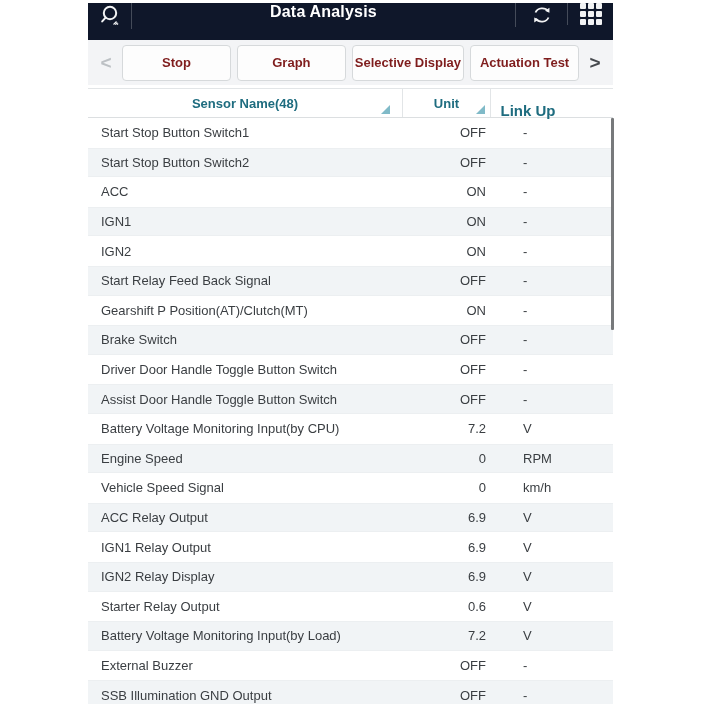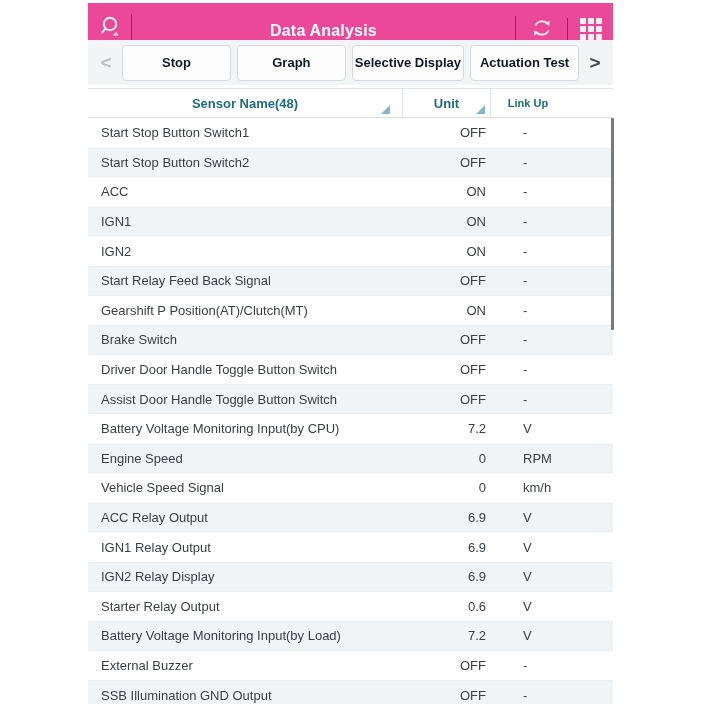--- a/index.html
+++ b/index.html
@@ -1,50 +1,50 @@
 <!DOCTYPE html>
 <html><head>
 <meta charset="utf-8">
 <style>
   * { margin:0; padding:0; box-sizing:border-box; }
   html,body { width:701px; height:704px; background:#ffffff; overflow:hidden;
               font-family:"Liberation Sans", sans-serif; }
   .app { position:absolute; left:88px; top:3px; width:525px; height:701px; background:#ffffff; }
 
   
-  .titlebar { height:37px; background:#ec4899; display:flex; align-items:flex-end; }
+  .titlebar { height:37px; background:#0f172a; display:flex; align-items:flex-start; }
   .tb-cell { display:flex; align-items:center; justify-content:center; }
   .tb-search { width:44px; border-right:1px solid #444b59; }
   .tb-title { flex:1; color:#ffffff; font-weight:bold; font-size:16px; letter-spacing:.2px; }
   .tb-refresh { width:52px; border-left:1px solid #444b59; }
   .tb-grid { width:46px; border-left:1px solid #444b59; }
   .grid-icon { display:grid; grid-template-columns:repeat(3,6px); grid-template-rows:repeat(3,6px); gap:2px; }
   .grid-icon div { background:#f2f3f4; border-radius:1px; }
 
   
   .toolbar { height:45px; background:#f3f4f6; display:flex; align-items:center; padding:0 8px; gap:6px; }
   .chev { width:20px; text-align:center; font-size:19px; font-weight:600; line-height:1;
           background:none; border:none; font-family:"Liberation Sans", sans-serif; }
   .chev-prev { color:#bcc0c4; }
   .chev-next { color:#46494e; cursor:pointer; }
   .tbtn { flex:1; height:36px; background:#fdfdfd; border:1px solid #d6d9db; border-radius:4px;
-          font-family:"Liberation Sans", sans-serif; font-size:13px; font-weight:bold; color:#0f172a;
+          font-family:"Liberation Sans", sans-serif; font-size:13px; font-weight:bold; color:#7f1d1d;
           white-space:nowrap; padding:0 2px; cursor:pointer; }
 
   
   .gap { height:3px; background:#ffffff; }
   .thead { height:30px; display:grid; grid-template-columns:314px 88px 75px 48px;
            border-top:1px solid #e2e5e7; border-bottom:1px solid #dcdfe1; background:#ffffff; }
   .th { position:relative; display:flex; align-items:center; justify-content:center;
         color:#1e6c7f; font-size:13px; font-weight:bold; text-align:center; line-height:13px; }
   .th + .th { border-left:1px solid #e2e5e7; }
   .sort-tri { position:absolute; bottom:3px; width:0; height:0;
               border-left:9px solid transparent; border-bottom:9px solid #80bac8; }
   .tri-name { right:12px; } .tri-unit { right:5px; }
-  .th-linkup { font-size:11px; padding:0 8px; }
+  .th-linkup { font-size:15px; padding:0 8px;align-items:flex-end; }
 
   .rows { height:586px; overflow:hidden; }
   .row { height:29.6px; display:grid; grid-template-columns:314px 88px 75px 48px;
          align-items:center; font-size:13px; color:#3a3e42; background:#ffffff;gap:12px; }
   .row:nth-child(even) { background:#f1f4f6; border-top:1px solid #eceff1; border-bottom:1px solid #eceff1; }
   .c-name { padding-left:13px; white-space:nowrap; overflow:hidden; }
   .c-value { text-align:right; padding-right:16px; }
   .c-unit { padding-left:9px; }
 
   .scrollbar-thumb { position:absolute; left:523px; top:115px; width:3px; height:212px;

